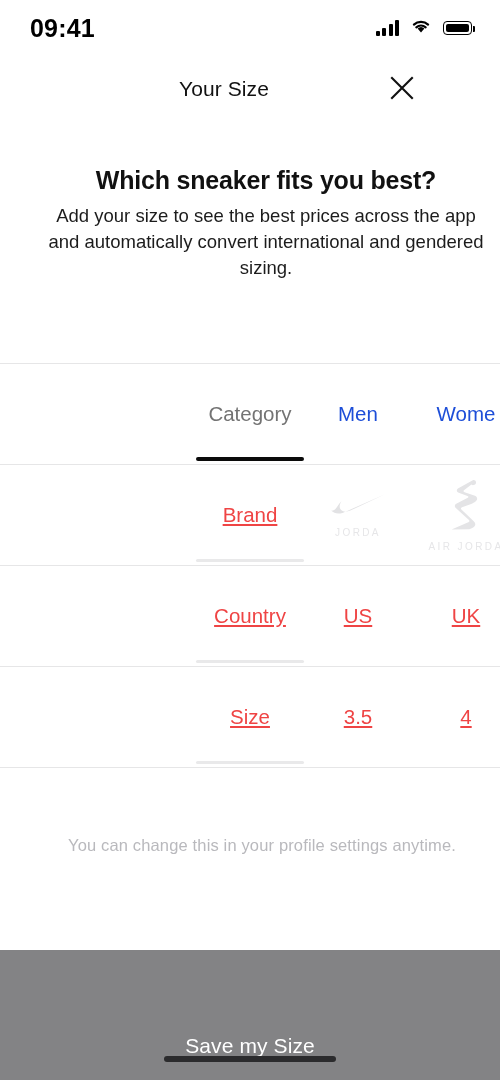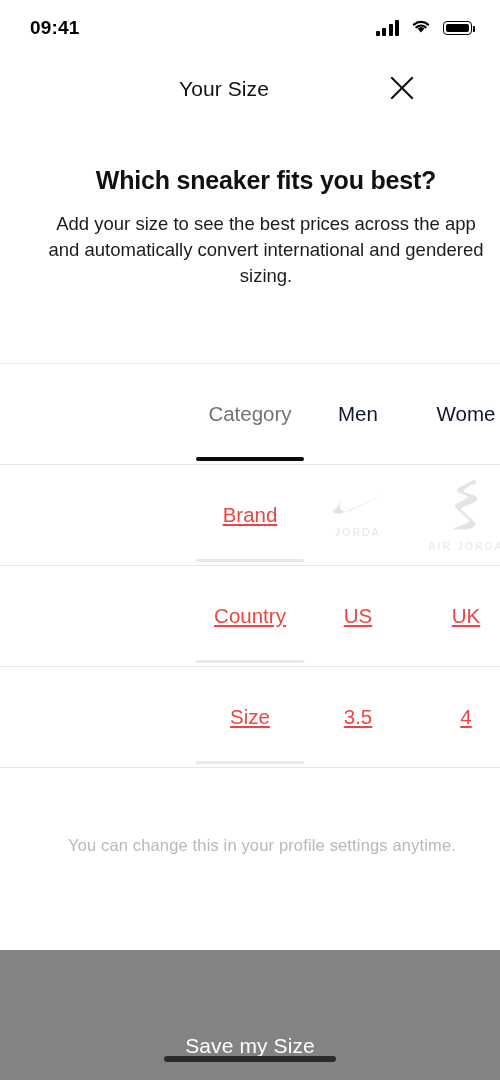--- a/index.html
+++ b/index.html
@@ -12,21 +12,21 @@
   }
   .screen { position:relative; width:500px; height:1080px; background:#fff; }
 
   
   .statusbar {
     position:absolute; top:0; left:0; width:500px; height:56px;
     display:flex; align-items:center; justify-content:space-between;
     padding:0 28px 0 30px;
   }
   .status-time {
-    font-size:19px; font-weight:700; color:#000; letter-spacing:0.2px;
+    font-size:25px; font-weight:700; color:#000; letter-spacing:0.2px;
   }
   .status-icons { display:flex; align-items:center; gap:11px; }
   .sig { display:flex; align-items:flex-end; gap:2.5px; height:16px; }
   .sig i { display:block; width:4px; background:#000; border-radius:1px; }
   .sig i:nth-child(1){ height:5px; }
   .sig i:nth-child(2){ height:8px; }
   .sig i:nth-child(3){ height:12px; }
   .sig i:nth-child(4){ height:16px; }
   .batt {
     position:relative; width:29px; height:14px;
@@ -49,21 +49,21 @@
     width:40px; height:40px; display:flex; align-items:center; justify-content:center;
     background:none; border:none; cursor:pointer;
   }
 
   
   .intro { position:absolute; top:166px; left:16px; width:500px; padding:0 30px; text-align:center; }
   .intro h1 {
     font-size:25px; font-weight:700; color:#111; letter-spacing:-0.2px;
   }
   .intro p {
-    margin-top:16px; font-size:18.5px; line-height:26px; color:#1c1c1c;
+    margin-top:8px; font-size:18.5px; line-height:26px; color:#1c1c1c;
   }
 
   
   .picker { position:absolute; top:363px; left:0; width:500px; }
   .rule { width:100%; height:1px; background:#e6e6e7; }
 
   .prow {
     position:relative; height:100px; width:500px;
     display:flex; align-items:center;
   }
@@ -72,21 +72,21 @@
     display:flex; align-items:center;
   }
   .pcell {
     width:108px; flex:0 0 108px; height:100%;
     display:flex; flex-direction:column; align-items:center; justify-content:center;
     gap:7px; text-align:center;
   }
   .pcell .ptext { font-size:20.5px; white-space:nowrap; }
 
   
-  .row-tabs .pcell .ptext { color:#0f172a; }
+  .row-tabs .pcell .ptext { color:#1d4ed8; }
   .row-tabs .pcell.active .ptext { color:#737373; }
   .underline {
     position:absolute; left:196px; bottom:3px; width:108px; height:4px;
     background:#0a0a0a; border-radius:2px;
   }
   .underline.faded { background:#e9e9ea; height:3px; }
 
   
   .row-faded .ptext { color:#ef4444;text-decoration:underline; }
   .brand-label { font-size:10px; letter-spacing:2.4px; color:#e6e6e8; }

